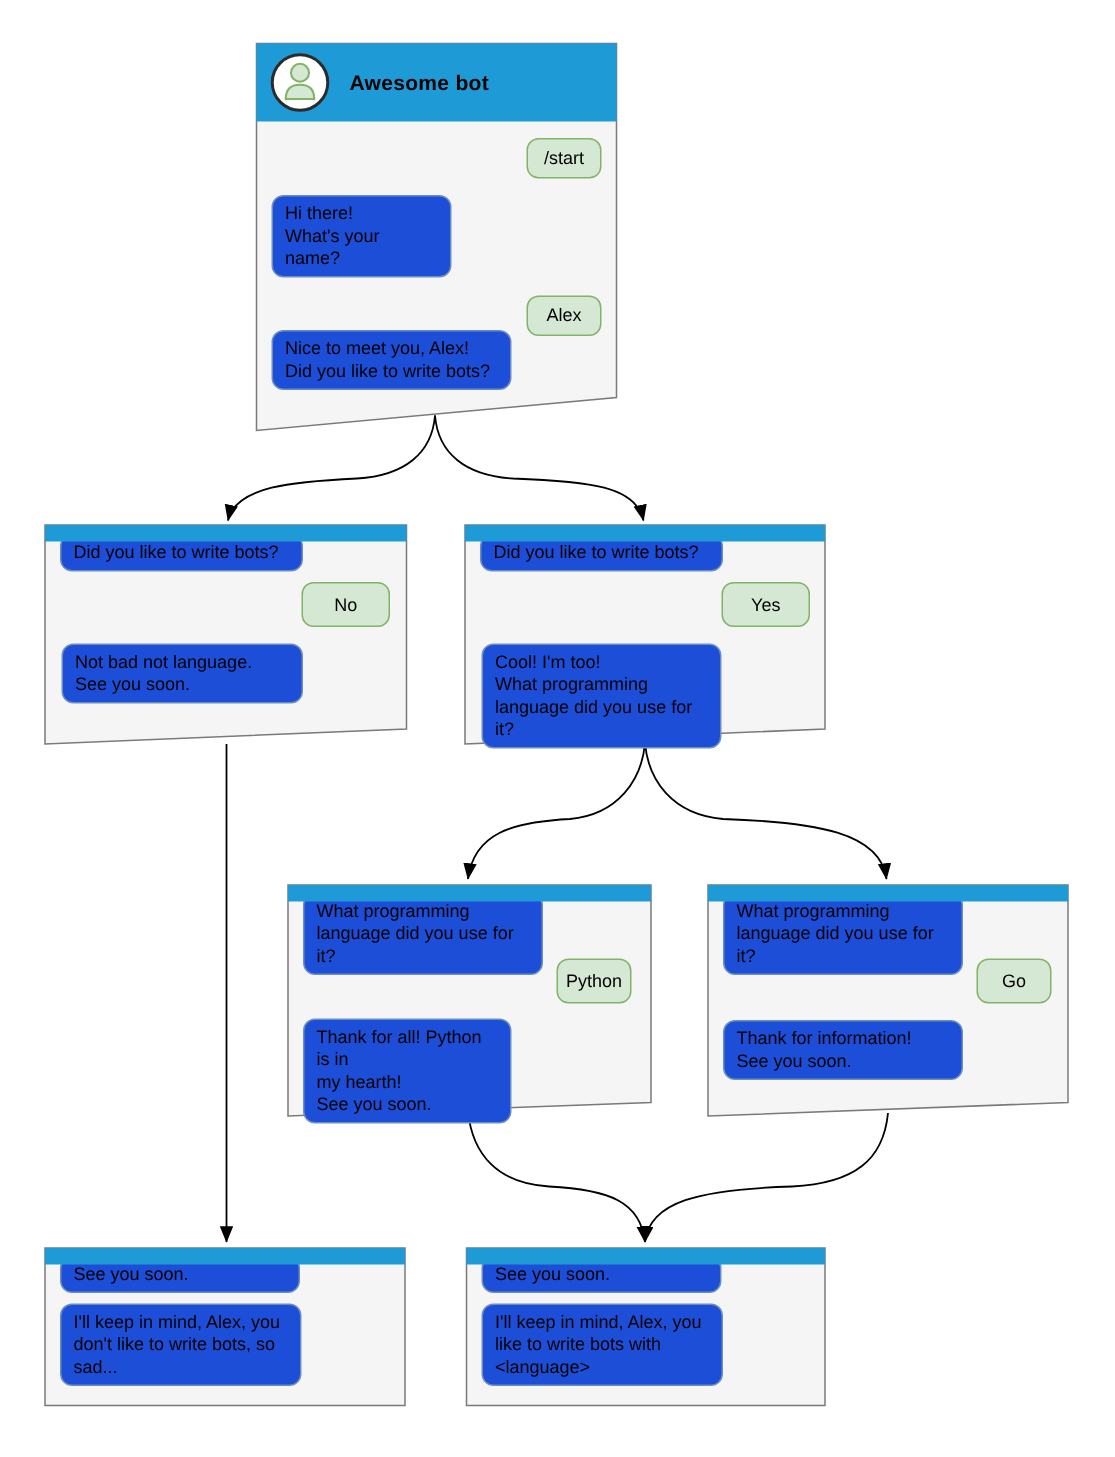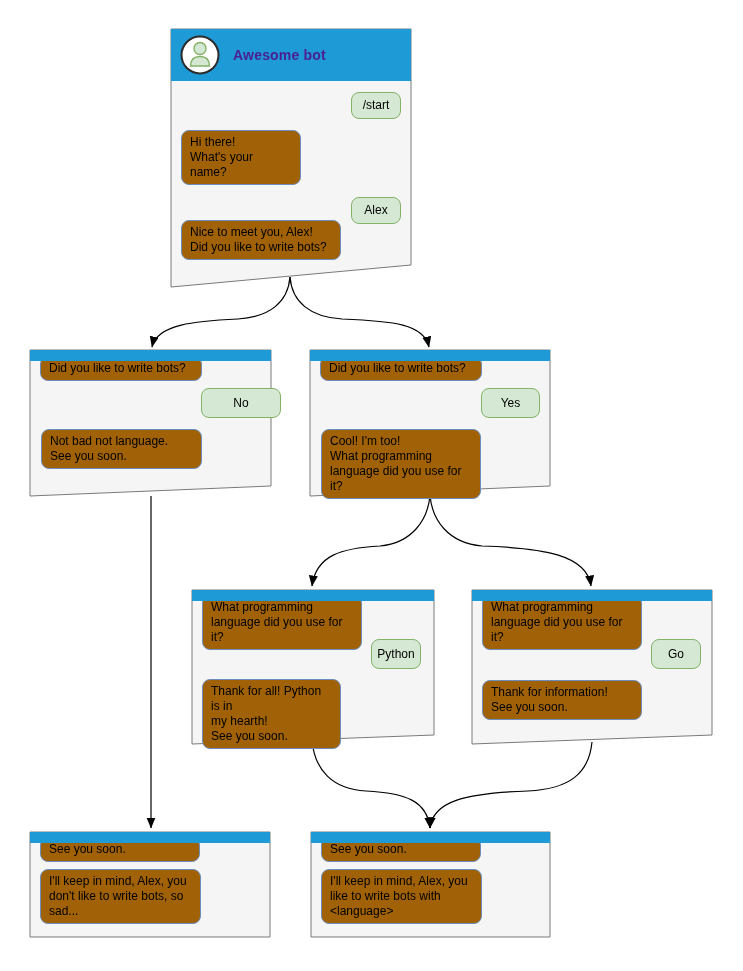--- a/index.html
+++ b/index.html
@@ -8,26 +8,26 @@
     font-family:"Liberation Sans", sans-serif;color:#000;overflow:hidden;
   }
   #bg-layer{position:absolute;left:0;top:0;z-index:0;}
   .win{position:absolute;z-index:1;}
   .bar{
     position:absolute;left:0;top:0;right:0;background:#1e9bd7;z-index:3;
     box-sizing:border-box;
   }
   .bar.small{height:11px;}
   .bar.title{height:52px;display:flex;align-items:center;padding-left:9px;}
-  .bar .win-title{color:#4c1d95;font-weight:bold;font-size:14px;margin-left:13px;letter-spacing:.2px;}
+  .bar .win-title{color:#000000;font-weight:bold;font-size:14px;margin-left:13px;letter-spacing:.2px;}
   .bubble{
     position:absolute;z-index:2;font-size:12px;line-height:15px;
     border-radius:8px;padding:4px 8px;white-space:pre-line;box-sizing:border-box;
   }
-  .blue{background:#a16207;border:1px solid #6c8ebf;}
+  .blue{background:#1d4ed8;border:1px solid #6c8ebf;}
   .green{
     background:#d5e8d4;border:1px solid #82b366;
     display:flex;align-items:center;justify-content:center;text-align:center;
     padding:0;
   }
   .avatar{flex:0 0 auto;display:block;}
 </style>
 </head>
 <body>
 
@@ -70,21 +70,21 @@
     <div class="bubble blue" style="left:10px;top:101px;width:120px;">Hi there!
 What's your name?</div>
     <div class="bubble green" style="left:180px;top:168px;width:50px;height:27px;">Alex</div>
     <div class="bubble blue" style="left:10px;top:191px;width:160px;">Nice to meet you, Alex!
 Did you like to write bots?</div>
   </div>
 
   <div class="win" style="left:30px;top:350px;width:241px;height:140px;">
     <div class="bubble blue" style="left:10px;top:6px;width:162px;">Did you like to write bots?</div>
     <div class="bar small"></div>
-    <div class="bubble green" style="left:171px;top:38px;width:80px;height:30px;">No</div>
+    <div class="bubble green" style="left:171px;top:38px;width:59px;height:30px;">No</div>
     <div class="bubble blue" style="left:11px;top:79px;width:161px;">Not bad not language.
 See you soon.</div>
   </div>
 
   <div class="win" style="left:310px;top:350px;width:240px;height:140px;">
     <div class="bubble blue" style="left:10px;top:6px;width:162px;">Did you like to write bots?</div>
     <div class="bar small"></div>
     <div class="bubble green" style="left:171px;top:38px;width:59px;height:30px;">Yes</div>
     <div class="bubble blue" style="left:11px;top:79px;width:160px;">Cool! I'm too!
 What programming

